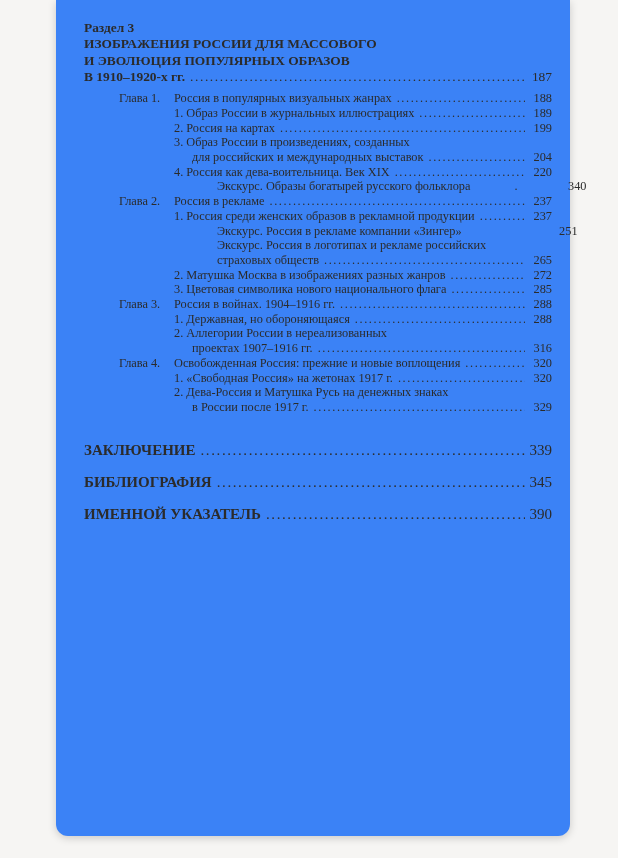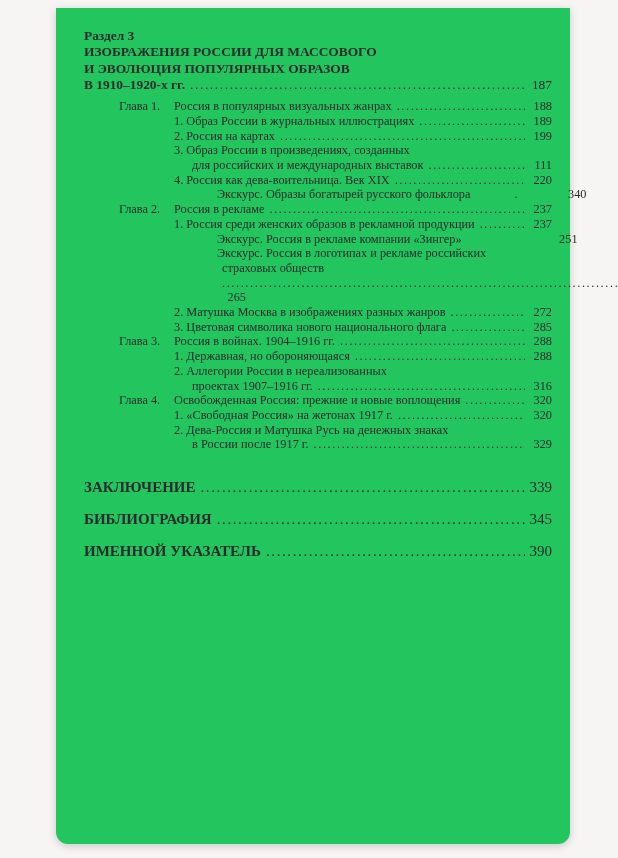--- a/index.html
+++ b/index.html
@@ -12,24 +12,24 @@
     font-family: "Liberation Serif", "DejaVu Serif", serif;
   }
   .stage {
     position: relative;
     width: 618px;
     height: 858px;
   }
   .sheet {
     position: absolute;
     left: 56px;
-    top: 8px;
+    top: 0;
     width: 514px;
     height: 836px;
-    background: #22c55e;
+    background: #3b82f6;
     border-radius: 0 0 12px 12px;
     box-shadow: 0 2px 9px rgba(0,0,0,0.18);
     box-sizing: border-box;
     padding: 20px 18px 0 28px;
     color: #2b2b2b;
   }
   .bold { font-weight: bold; }
 
   
   .header { font-size: 13.4px; line-height: 16.3px; }
@@ -65,21 +65,21 @@
   .toc {
     margin-top: 6px;
     font-size: 12.3px;
     line-height: 14.7px;
   }
   .entry.chapter > .line.first { padding-left: 35px; }
   .chap-label { flex: 0 0 55px; white-space: nowrap; }
   .entry.item > .line.first { padding-left: 90px; }
   .entry.item > .line.cont { padding-left: 108px; }
   .entry.excursus > .line.first { padding-left: 133px; gap: 39px; }
-  .entry.excursus > .line.cont { padding-left: 133px; flex-direction: column; }
+  .entry.excursus > .line.cont { padding-left: 133px; }
 
   
   .back-matter {
     margin-top: 27px;
     font-size: 15px;
     line-height: 17px;
   }
   .bm-row { margin-bottom: 15px; }
   .bm-row .text { font-weight: bold; }
 </style>
@@ -123,21 +123,21 @@
             <span class="page">199</span>
           </div>
         </div>
         <div class="entry item">
           <div class="line first">
             <span class="text">3. Образ России в произведениях, созданных</span>
           </div>
           <div class="line cont">
             <span class="text">для российских и международных выставок</span>
             <span class="leader"></span>
-            <span class="page">111</span>
+            <span class="page">204</span>
           </div>
         </div>
         <div class="entry item">
           <div class="line first">
             <span class="text">4. Россия как дева-воительница. Век XIX</span>
             <span class="leader"></span>
             <span class="page">220</span>
           </div>
         </div>
         <div class="entry excursus">

